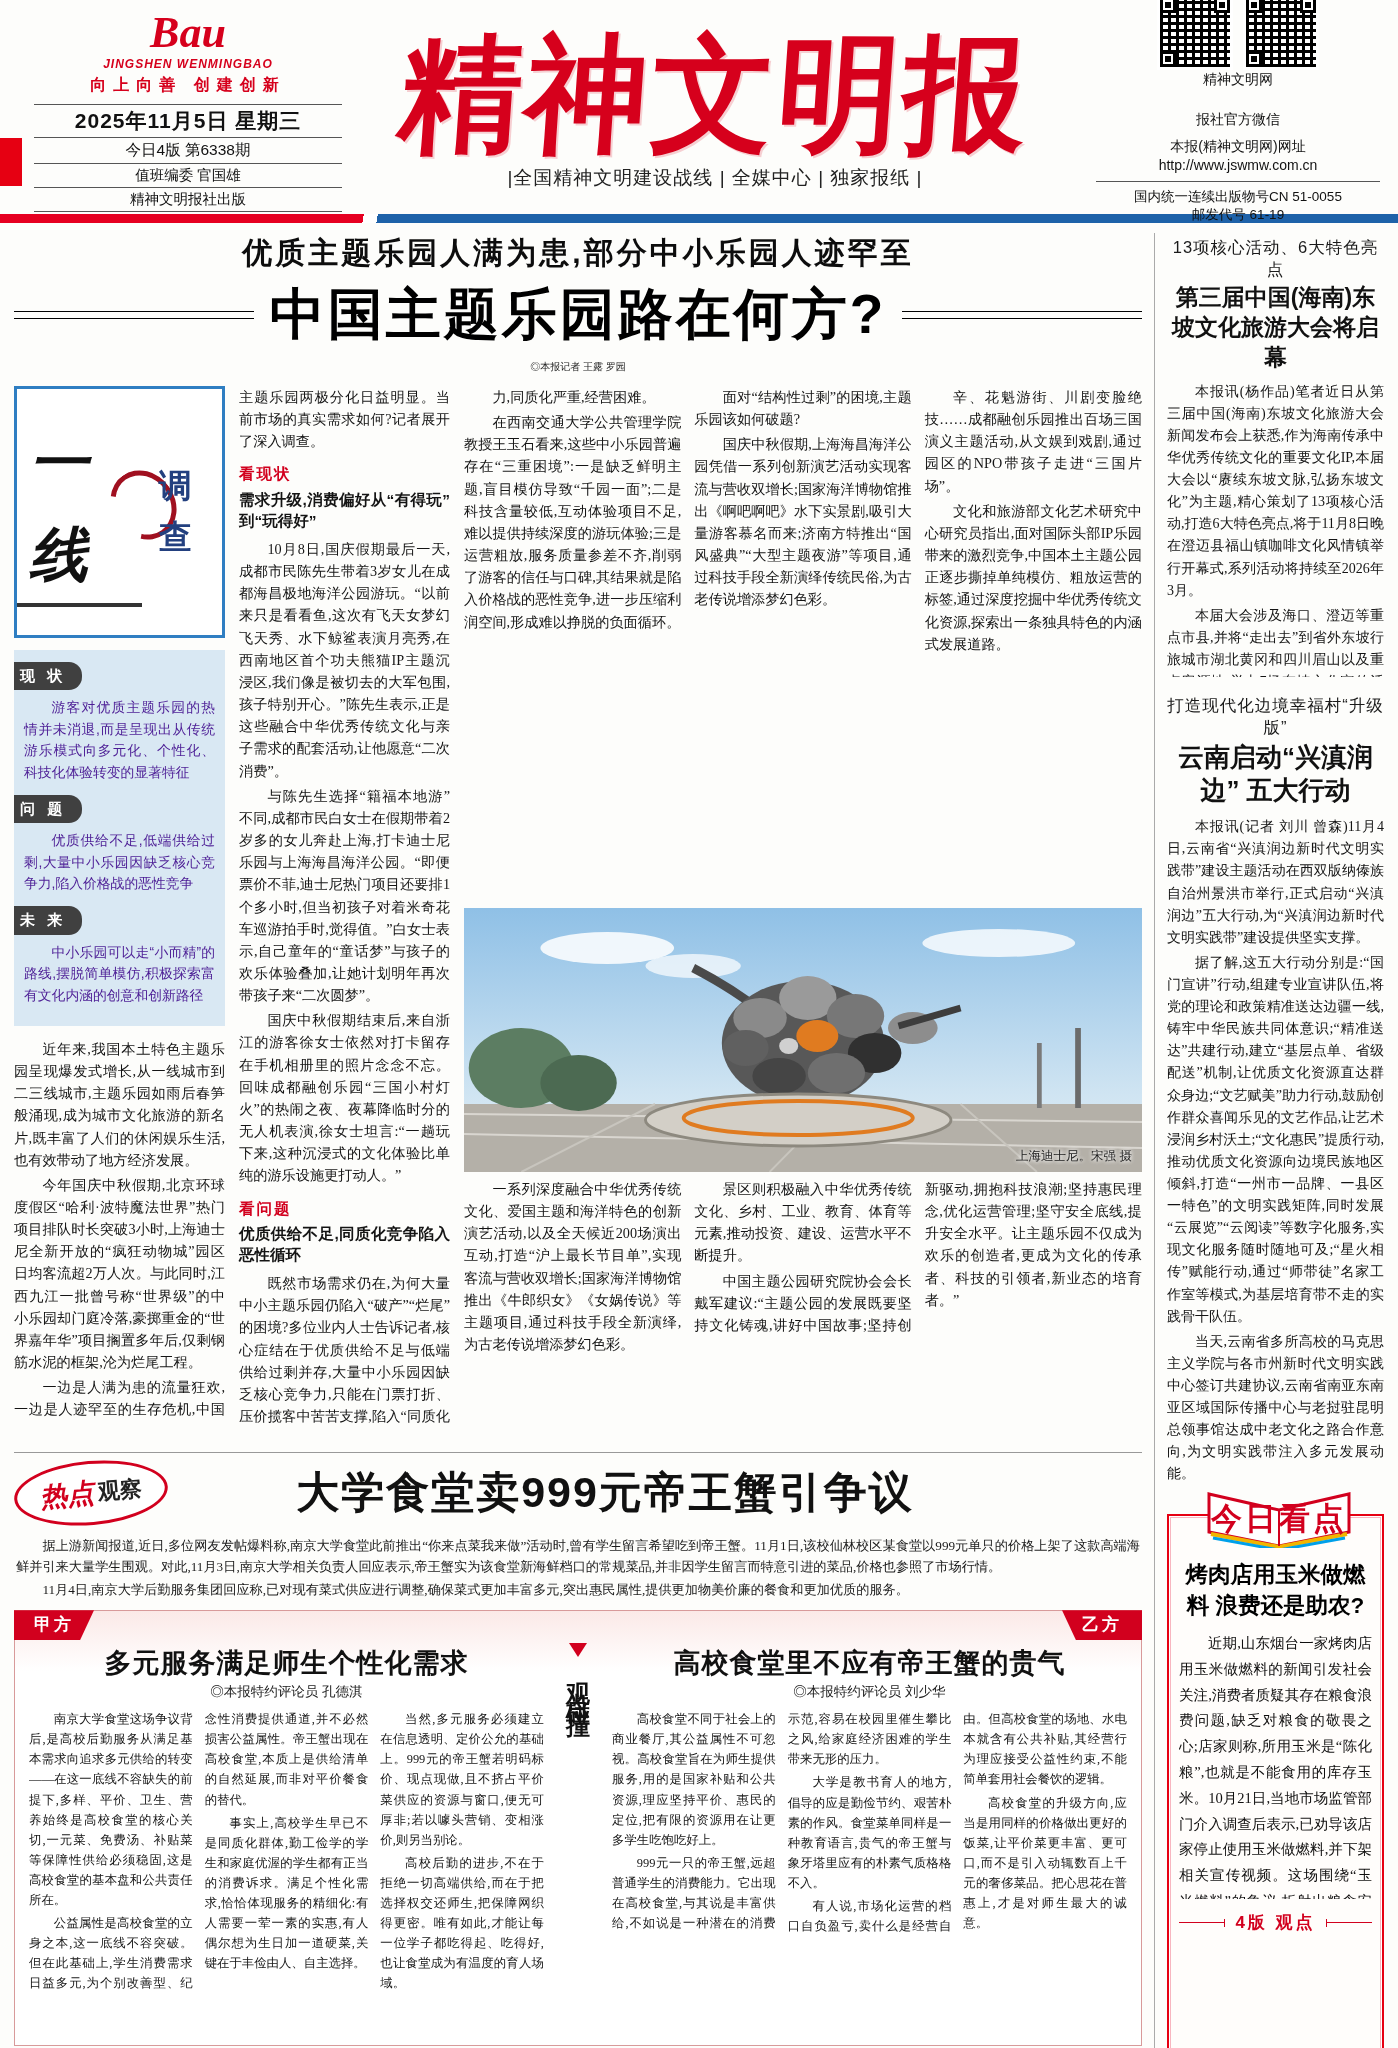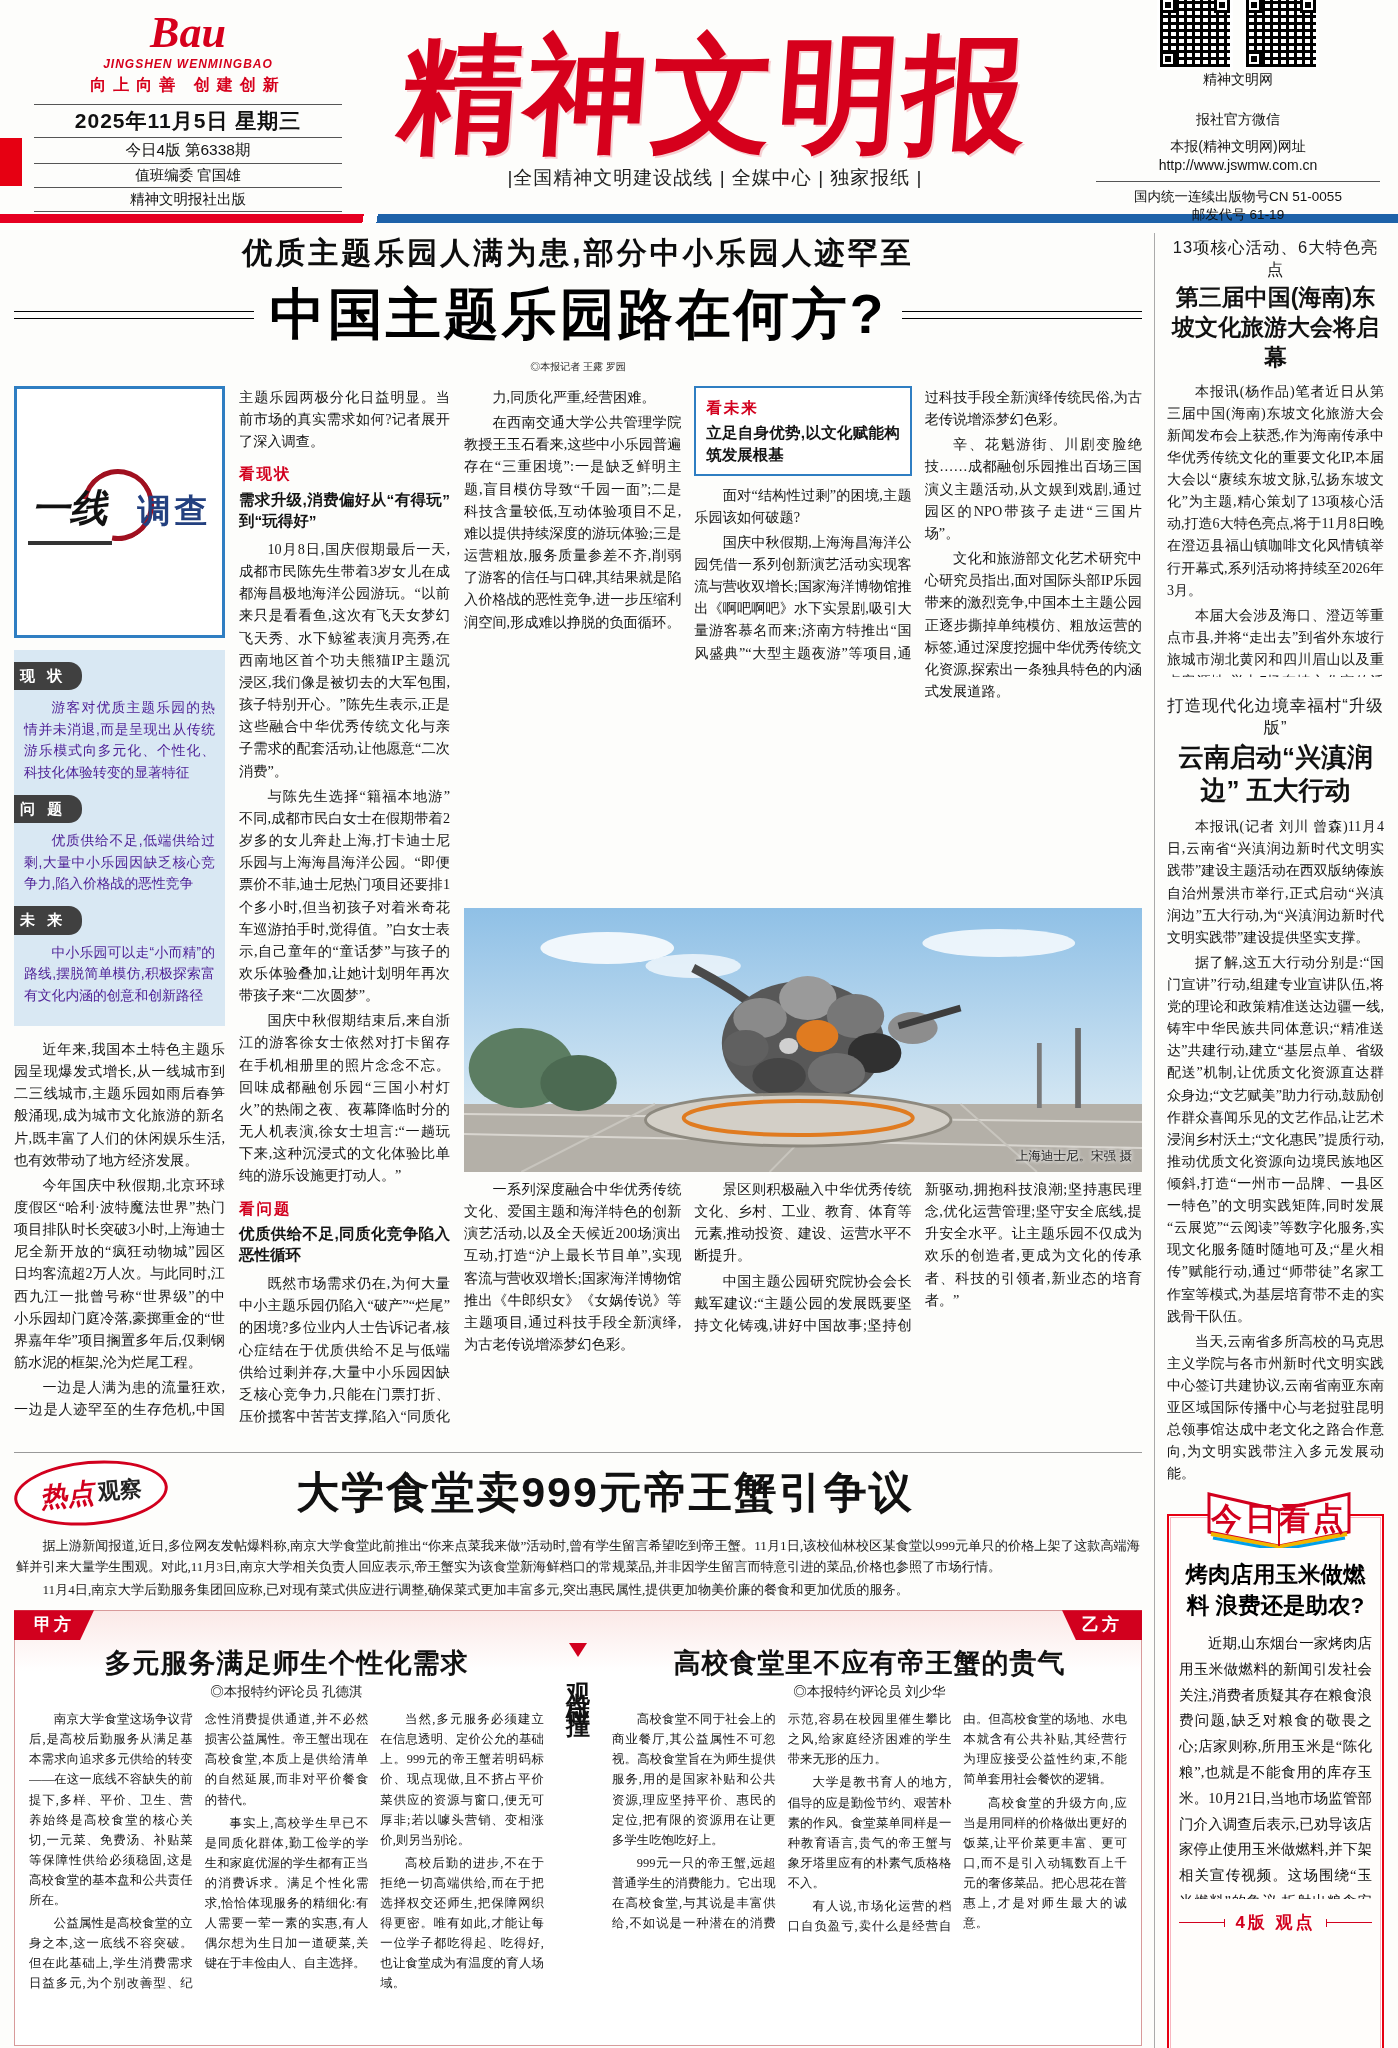--- a/index.html
+++ b/index.html
@@ -47,22 +47,22 @@
              font-size:14.2px;line-height:1.56;text-align:justify;color:#141414;}
   .para{text-indent:2em;margin:0 0 3px;}
   .left-pair{width:436px;flex:none;column-count:2;column-gap:14px;height:100%;overflow:hidden;}
   .right-trio{flex:1;display:flex;flex-direction:column;min-width:0;}
   .row-top{column-count:3;column-gap:13px;height:518px;overflow:hidden;}
   .row-bottom{column-count:3;column-gap:13px;flex:1;overflow:hidden;margin-top:6px;}
   
   .survey-box{border:3px solid #2f7ec2;height:246px;display:flex;align-items:center;justify-content:center;
               margin-bottom:12px;break-inside:avoid;background:#fff;}
   .survey-inner{display:flex;align-items:center;}
-  .sv-yixian{font-family:"Liberation Serif",serif;font-style:italic;font-weight:900;font-size:38px;color:#111;
-             border-bottom:4px solid #333;padding:0 4px 2px;position:relative;z-index:2;}
+  .sv-yixian{font-family:"Liberation Serif",serif;font-style:italic;font-weight:900;font-size:59px;color:#111;
+             border-bottom:4px solid #333;padding:0 12px 2px;position:relative;z-index:2;}
   .sv-circle{width:62px;height:62px;border:5px solid #a01020;border-radius:50%;border-left-color:transparent;
              transform:rotate(-35deg);margin:0 -16px 14px -30px;z-index:1;}
   .sv-diaocha{font-size:33px;font-weight:900;color:#23407f;z-index:2;letter-spacing:4px;}
   
   .brief-box{background:#d9e8f3;padding:12px 10px 8px;margin-bottom:12px;break-inside:avoid;
              font-family:"Liberation Sans",sans-serif;}
   .brief-tag{display:inline-block;background:#404040;color:#fff;font-weight:800;font-size:15px;letter-spacing:4px;
              padding:2px 16px 3px 10px;border-radius:2px 13px 13px 2px;margin-left:-14px;}
   .brief-text{font-size:13.8px;line-height:1.55;color:#4c1d95;text-indent:2em;margin:7px 0 12px;text-align:justify;}
   
@@ -226,24 +226,20 @@
                 <p class="para">既然市场需求仍在,为何大量中小主题乐园仍陷入“破产”“烂尾”的困境?多位业内人士告诉记者,核心症结在于优质供给不足与低端供给过剩并存,大量中小乐园因缺乏核心竞争力,只能在门票打折、压价揽客中苦苦支撑,陷入“同质化竞争—亏损甩卖—盈利困难”的恶性循环。</p>
               </div>
           </div>
 
           <div class="right-trio">
             <div class="row-top">
               <div>
                   <p class="para">力,同质化严重,经营困难。</p>
                   <p class="para">在西南交通大学公共管理学院教授王玉石看来,这些中小乐园普遍存在“三重困境”:一是缺乏鲜明主题,盲目模仿导致“千园一面”;二是科技含量较低,互动体验项目不足,难以提供持续深度的游玩体验;三是运营粗放,服务质量参差不齐,削弱了游客的信任与口碑,其结果就是陷入价格战的恶性竞争,进一步压缩利润空间,形成难以挣脱的负面循环。</p>
                 </div>
-              <div class="future-box">
-                <div class="sub-label">看未来</div>
-                <div class="sub-title" style="margin-bottom:0">立足自身优势,以文化赋能构筑发展根基</div>
-              </div>
               <div>
                   <p class="para">面对“结构性过剩”的困境,主题乐园该如何破题?</p>
                   <p class="para">国庆中秋假期,上海海昌海洋公园凭借一系列创新演艺活动实现客流与营收双增长;国家海洋博物馆推出《啊吧啊吧》水下实景剧,吸引大量游客慕名而来;济南方特推出“国风盛典”“大型主题夜游”等项目,通过科技手段全新演绎传统民俗,为古老传说增添梦幻色彩。</p>
                   <p class="para">辛、花魁游街、川剧变脸绝技……成都融创乐园推出百场三国演义主题活动,从文娱到戏剧,通过园区的NPO带孩子走进“三国片场”。</p>
                   <p class="para">文化和旅游部文化艺术研究中心研究员指出,面对国际头部IP乐园带来的激烈竞争,中国本土主题公园正逐步撕掉单纯模仿、粗放运营的标签,通过深度挖掘中华优秀传统文化资源,探索出一条独具特色的内涵式发展道路。</p>
                 </div>
             </div>
 
             <div class="photo-wrap">
               <svg viewBox="0 0 710 264" preserveAspectRatio="none">

